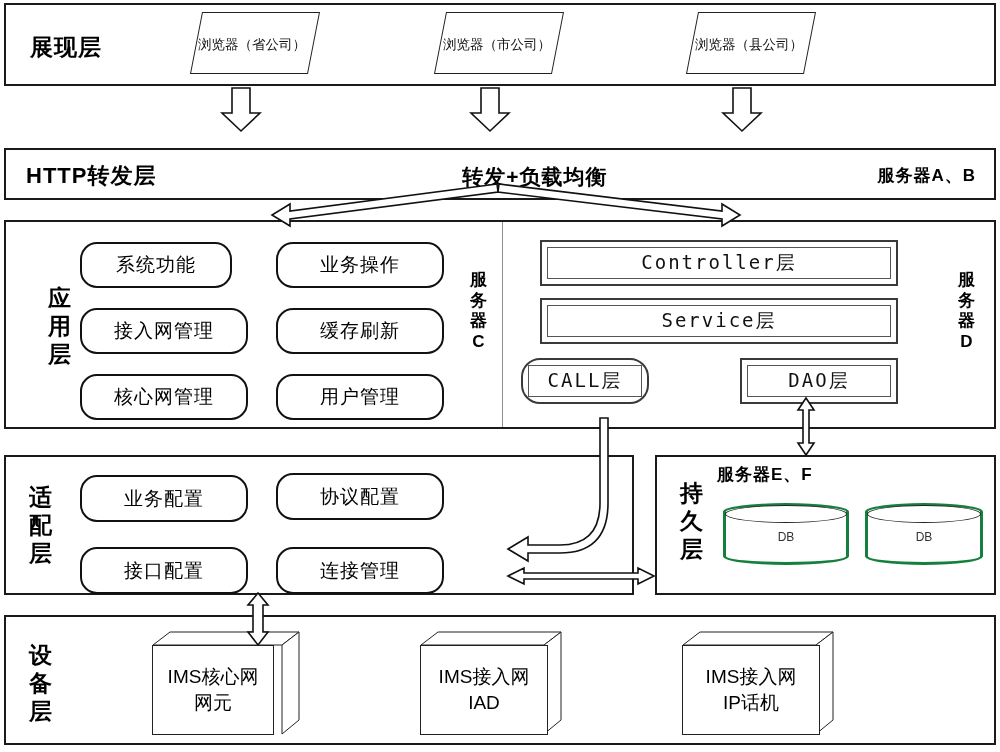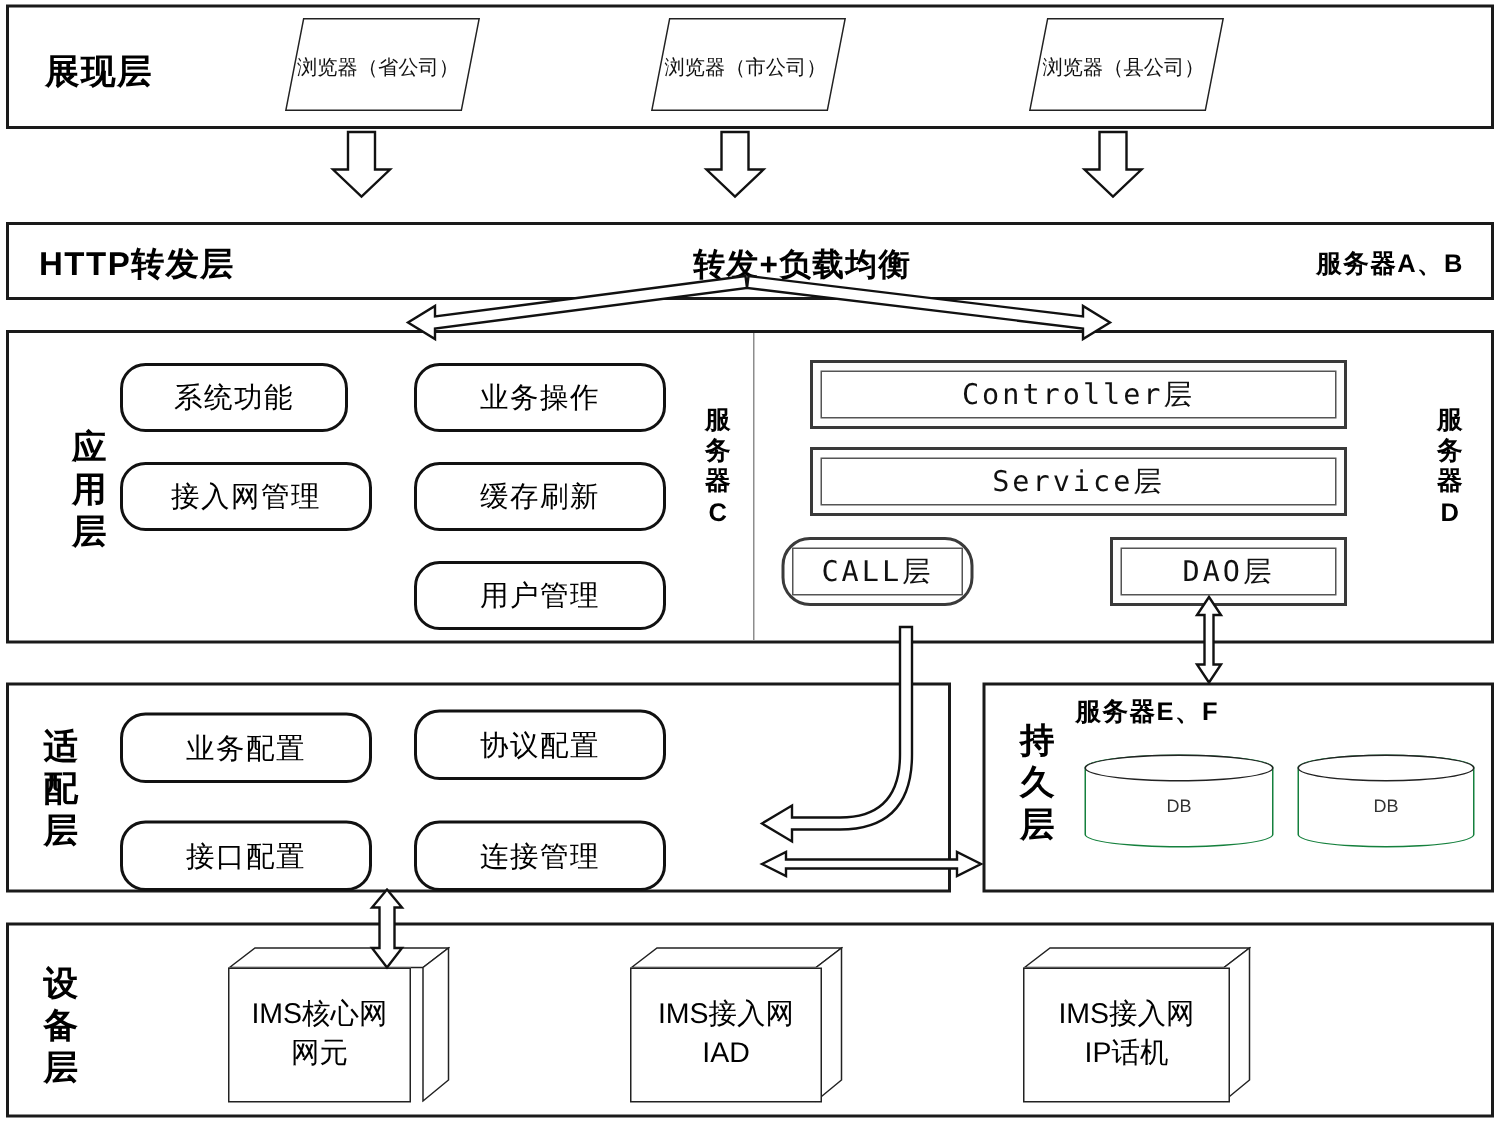--- a/index.html
+++ b/index.html
@@ -100,21 +100,21 @@
   
   #adapter-layer { left: 4px; top: 455px; width: 630px; height: 140px; }
   #adapter-title { left: 18px; top: 26px; font-size: 23px; width: 34px; }
 
   
   #persistence-layer { left: 655px; top: 455px; width: 341px; height: 140px; }
   #persistence-title { left: 18px; top: 22px; font-size: 23px; width: 34px; }
   #persistence-server { left: 60px; top: 8px; width: 270px; text-align: left; font-size: 17px; font-weight: bold; }
   .db-cyl {
     position: absolute;
-    border: 1px solid #15803d;
+    border: 3px solid #15803d;
     background: #fff;
     border-radius: 50% / 14%;
     display: flex; align-items: center; justify-content: center;
     font-size: 12px;
     color: #333;
   }
   .db-cyl .cap {
     position: absolute; left: -1px; top: -1px; right: -1px; height: 18px;
     border: 1px solid #222;
     border-radius: 50%;
@@ -164,20 +164,21 @@
   <div class="layer-box" id="application-layer">
     <div class="layer-title vtitle" id="application-title">应用层</div>
     <div id="appdivider"></div>
     <div class="layer-title vtitle" id="server-c-label">服务器
 C</div>
     <div class="layer-title vtitle" id="server-d-label">服务器
 D</div>
 
     <div class="pill" style="left:74px; top:20px; width:152px; height:46px;">系统功能</div>
     <div class="pill" style="left:74px; top:86px; width:168px; height:46px;">接入网管理</div>
+    <div class="pill" style="left:74px; top:152px; width:168px; height:46px;">核心网管理</div>
 
     <div class="pill" style="left:270px; top:20px; width:168px; height:46px;">业务操作</div>
     <div class="pill" style="left:270px; top:86px; width:168px; height:46px;">缓存刷新</div>
     <div class="pill" style="left:270px; top:152px; width:168px; height:46px;">用户管理</div>
 
     <div class="dbl-box" style="left:534px; top:18px; width:358px; height:46px;">
       <div class="inner">Controller层</div>
     </div>
     <div class="dbl-box" style="left:534px; top:76px; width:358px; height:46px;">
       <div class="inner">Service层</div>

